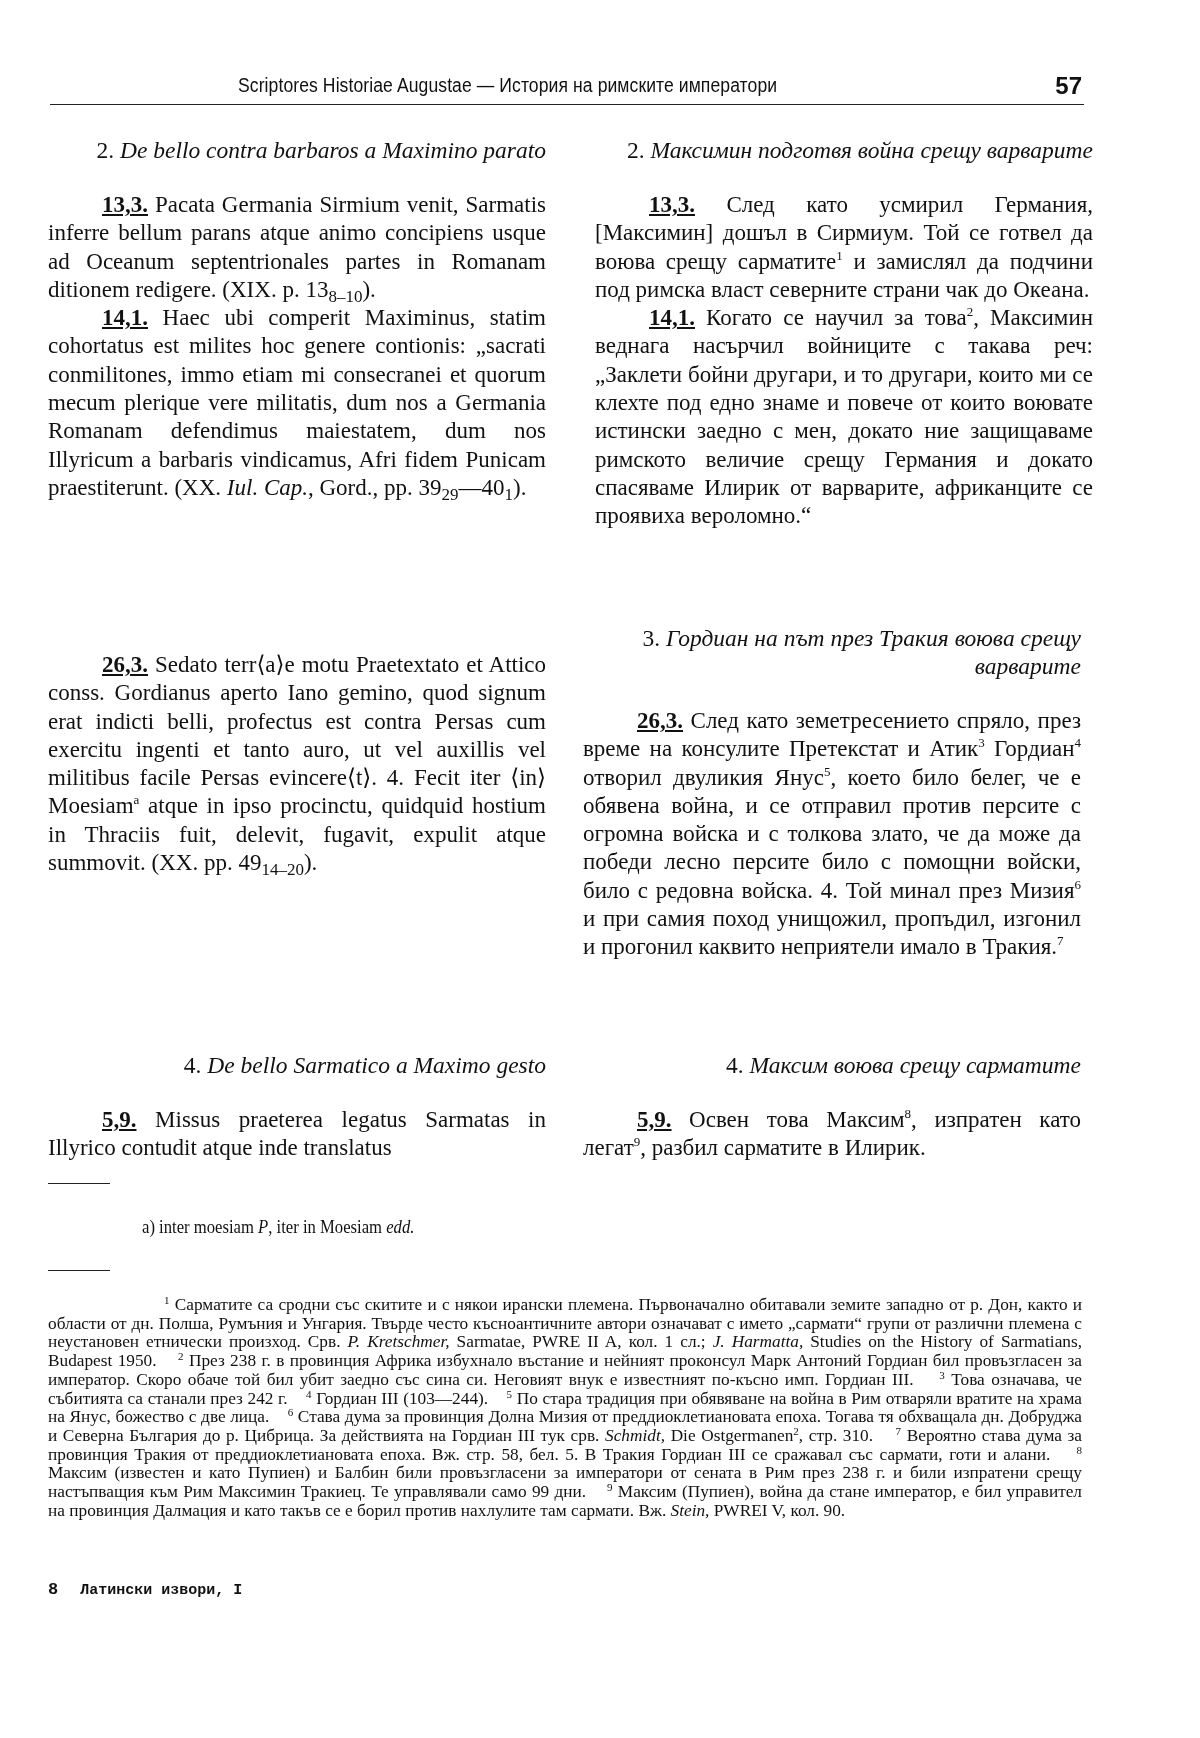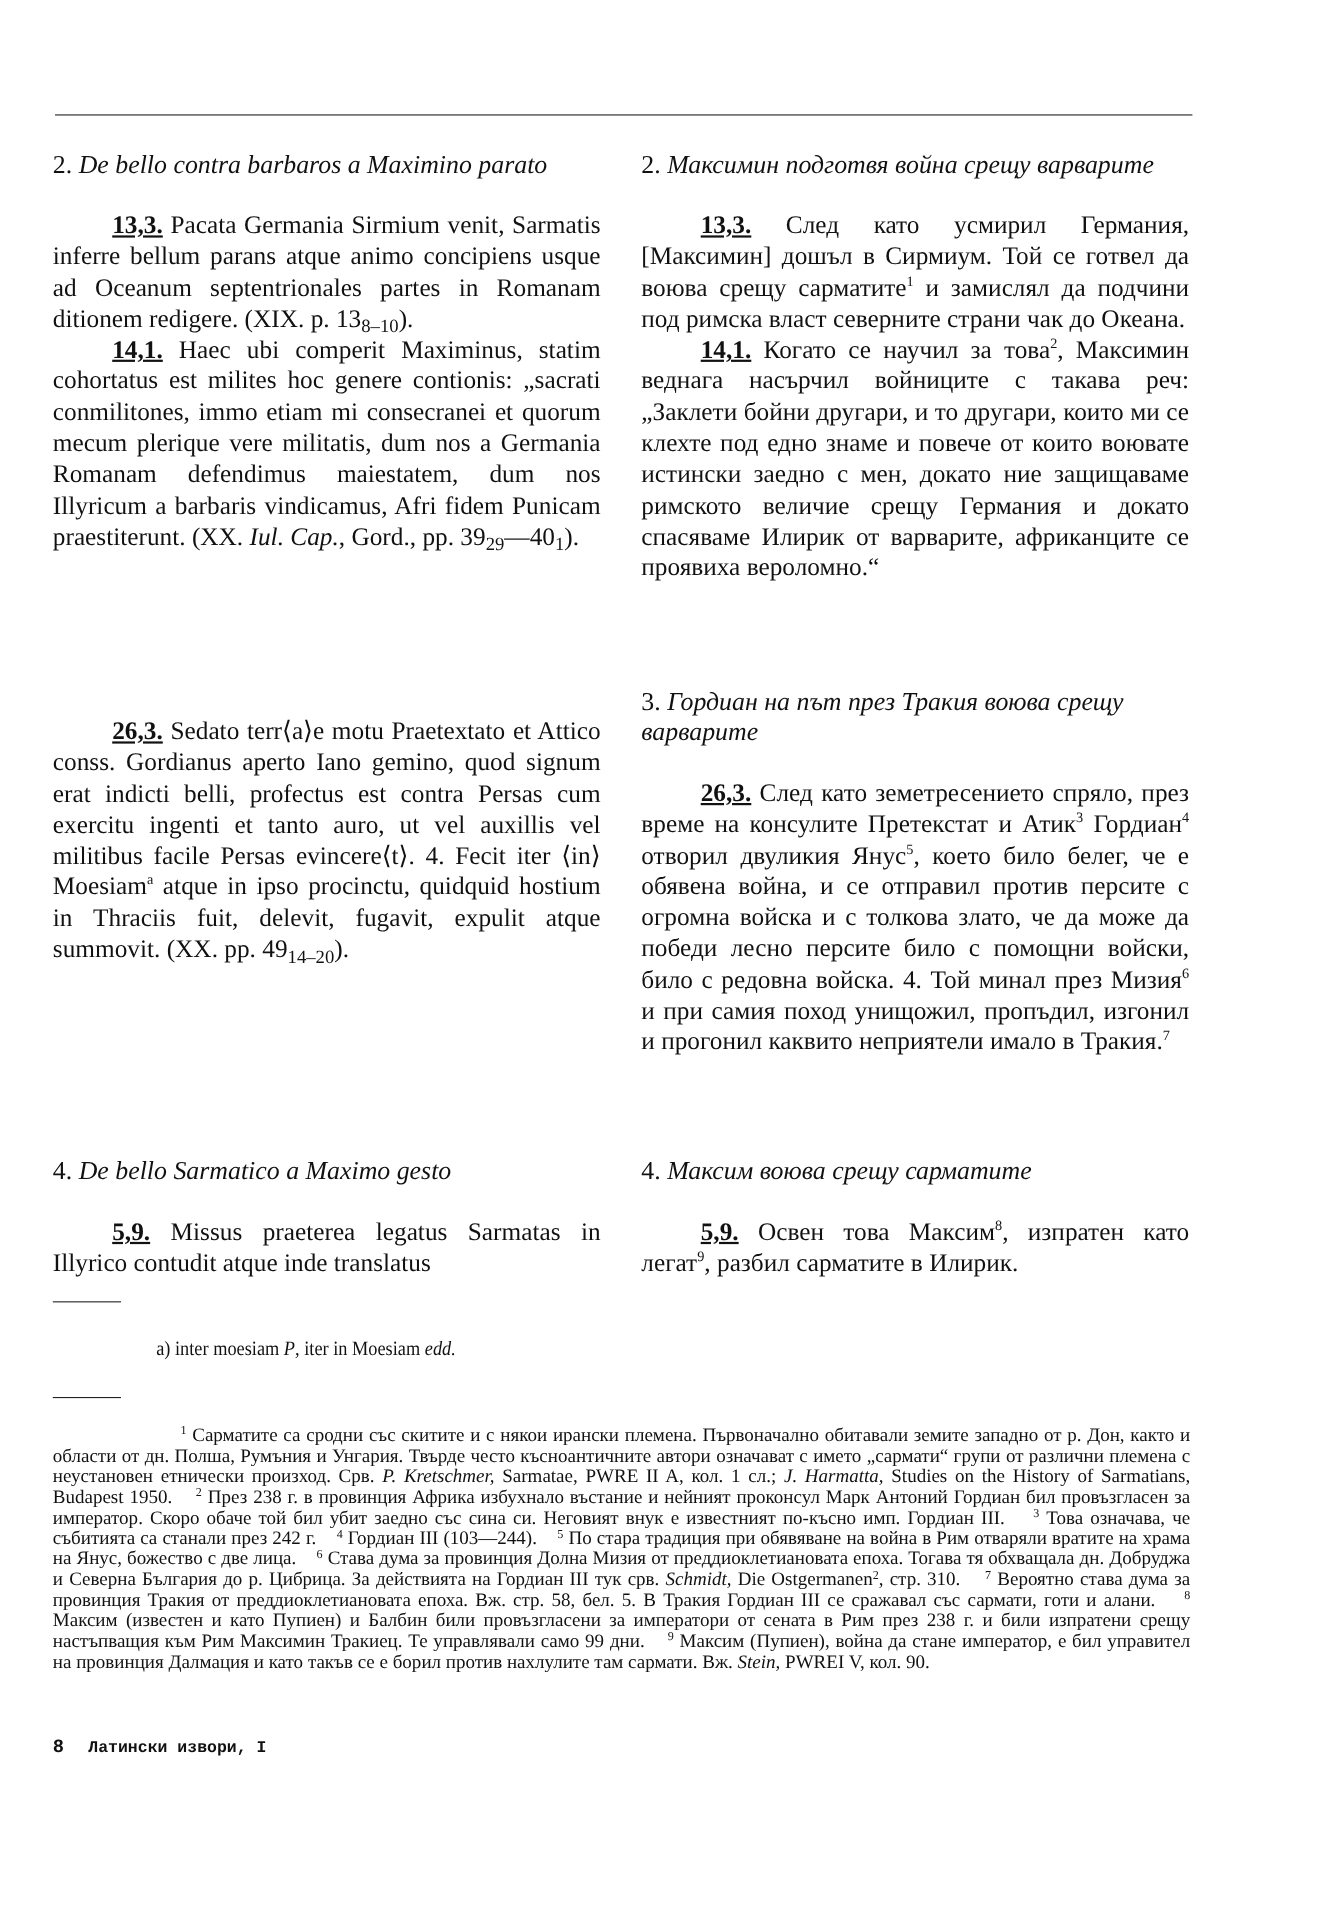--- a/index.html
+++ b/index.html
@@ -11,21 +11,21 @@
   .running-title { position: absolute; left: 190px; top: 0; font-size: 19.5px; letter-spacing: 0.1px;
                    font-family: "Liberation Sans", "DejaVu Sans", sans-serif; transform: scaleX(0.9); transform-origin: left; white-space: nowrap; }
   .page-number { position: absolute; right: 0; top: -2px; font-size: 24px; font-weight: bold;
                  font-family: "Liberation Sans", sans-serif; }
   .head-rule { position: absolute; top: 104px; left: 50px; width: 1034px; height: 0; border-top: 1.5px solid #222; }
 
   .col { position: absolute; font-size: 23px; line-height: 28.3px; text-align: justify; }
   .col-left { left: 48px; width: 498px; }
   .col-right { left: 583px; width: 498px; }
 
-  .heading { font-style: italic; text-align: left; font-size: 23.5px; line-height: 28px; margin: 0; }
+  .heading { font-style: italic; text-align: right; font-size: 23.5px; line-height: 28px; margin: 0; }
   .heading .num { font-style: normal; }
   .para { margin: 0; text-indent: 54px; }
   .para .ref { font-weight: bold; text-decoration: underline; }
   sup { font-size: 13px; line-height: 0; vertical-align: 9px; }
   sub { font-size: 17px; line-height: 0; vertical-align: -5px; }
 
   .short-rule { position: absolute; left: 48px; width: 62px; height: 0; border-top: 1.2px solid #222; }
 
   .critical-note { position: absolute; left: 142px; top: 1217px; font-size: 18.5px;
                    font-family: "Liberation Serif", serif; transform: scaleX(0.9); transform-origin: left; white-space: nowrap; }
@@ -37,30 +37,34 @@
 
   .signature { position: absolute; left: 48px; top: 1580px; font-size: 15px; font-weight: bold;
                font-family: Liberation Mono, monospace; white-space: nowrap; }
   .signature .sig-num { font-size: 17px; margin-right: 22px; }
 </style>
 </head>
 <body>
 
 <div class="page">
 
+  <div class="running-head">
+    <span class="running-title">Scriptores Historiae Augustae — История на римските императори</span>
+    <span class="page-number">57</span>
+  </div>
   <div class="head-rule"></div>
 
   <div class="col col-left" style="top:136px;">
     <p class="heading"><span class="num">2.</span> <span>De bello contra barbaros a Maximino parato</span></p>
     <div style="height:27px"></div>
     <p class="para"><span class="ref">13,3.</span> <span>Pacata Germania Sirmium venit, Sarmatis inferre bellum parans atque animo concipiens usque ad Oceanum septentrionales partes in Romanam ditionem redigere. (XIX. p. 13</span><sub>8–10</sub><span>).</span></p>
     <p class="para"><span class="ref">14,1.</span> <span>Haec ubi comperit Maximinus, statim cohortatus est milites hoc genere contionis: „sacrati conmilitones, immo etiam mi consecranei et quorum mecum plerique vere militatis, dum nos a Germania Romanam defendimus maiestatem, dum nos Illyricum a barbaris vindicamus, Afri fidem Punicam praestiterunt. (XX. </span><i>Iul. Cap.</i><span>, Gord., pp. 39</span><sub>29</sub><span>—40</span><sub>1</sub><span>).</span></p>
   </div>
 
-  <div class="col col-right" style="top:136px;">
+  <div class="col col-right" style="top:136px;margin-left:12px;">
     <p class="heading"><span class="num">2.</span> <span>Максимин подготвя война срещу варварите</span></p>
     <div style="height:27px"></div>
     <p class="para"><span class="ref">13,3.</span> <span>След като усмирил Германия, [Максимин] дошъл в Сирмиум. Той се готвел да воюва срещу сарматите</span><sup>1</sup><span> и замислял да подчини под римска власт северните страни чак до Океана.</span></p>
     <p class="para"><span class="ref">14,1.</span> <span>Когато се научил за това</span><sup>2</sup><span>, Максимин веднага насърчил войниците с такава реч: „Заклети бойни другари, и то другари, които ми се клехте под едно знаме и повече от които воювате истински заедно с мен, докато ние защищаваме римското величие срещу Германия и докато спасяваме Илирик от варварите, африканците се проявиха вероломно.“</span></p>
   </div>
 
   <div class="col col-left" style="top:624px;">
     <div style="height:27px"></div>
     <p class="para"><span class="ref">26,3.</span> <span>Sedato terr⟨a⟩e motu Praetextato et Attico conss. Gordianus aperto Iano gemino, quod signum erat indicti belli, profectus est contra Persas cum exercitu ingenti et tanto auro, ut vel auxillis vel militibus facile Persas evincere⟨t⟩. 4. Fecit iter ⟨in⟩ Moesiam</span><sup>a</sup><span> atque in ipso procinctu, quidquid hostium in Thraciis fuit, delevit, fugavit, expulit atque summovit. (XX. pp. 49</span><sub>14–20</sub><span>).</span></p>
   </div>

